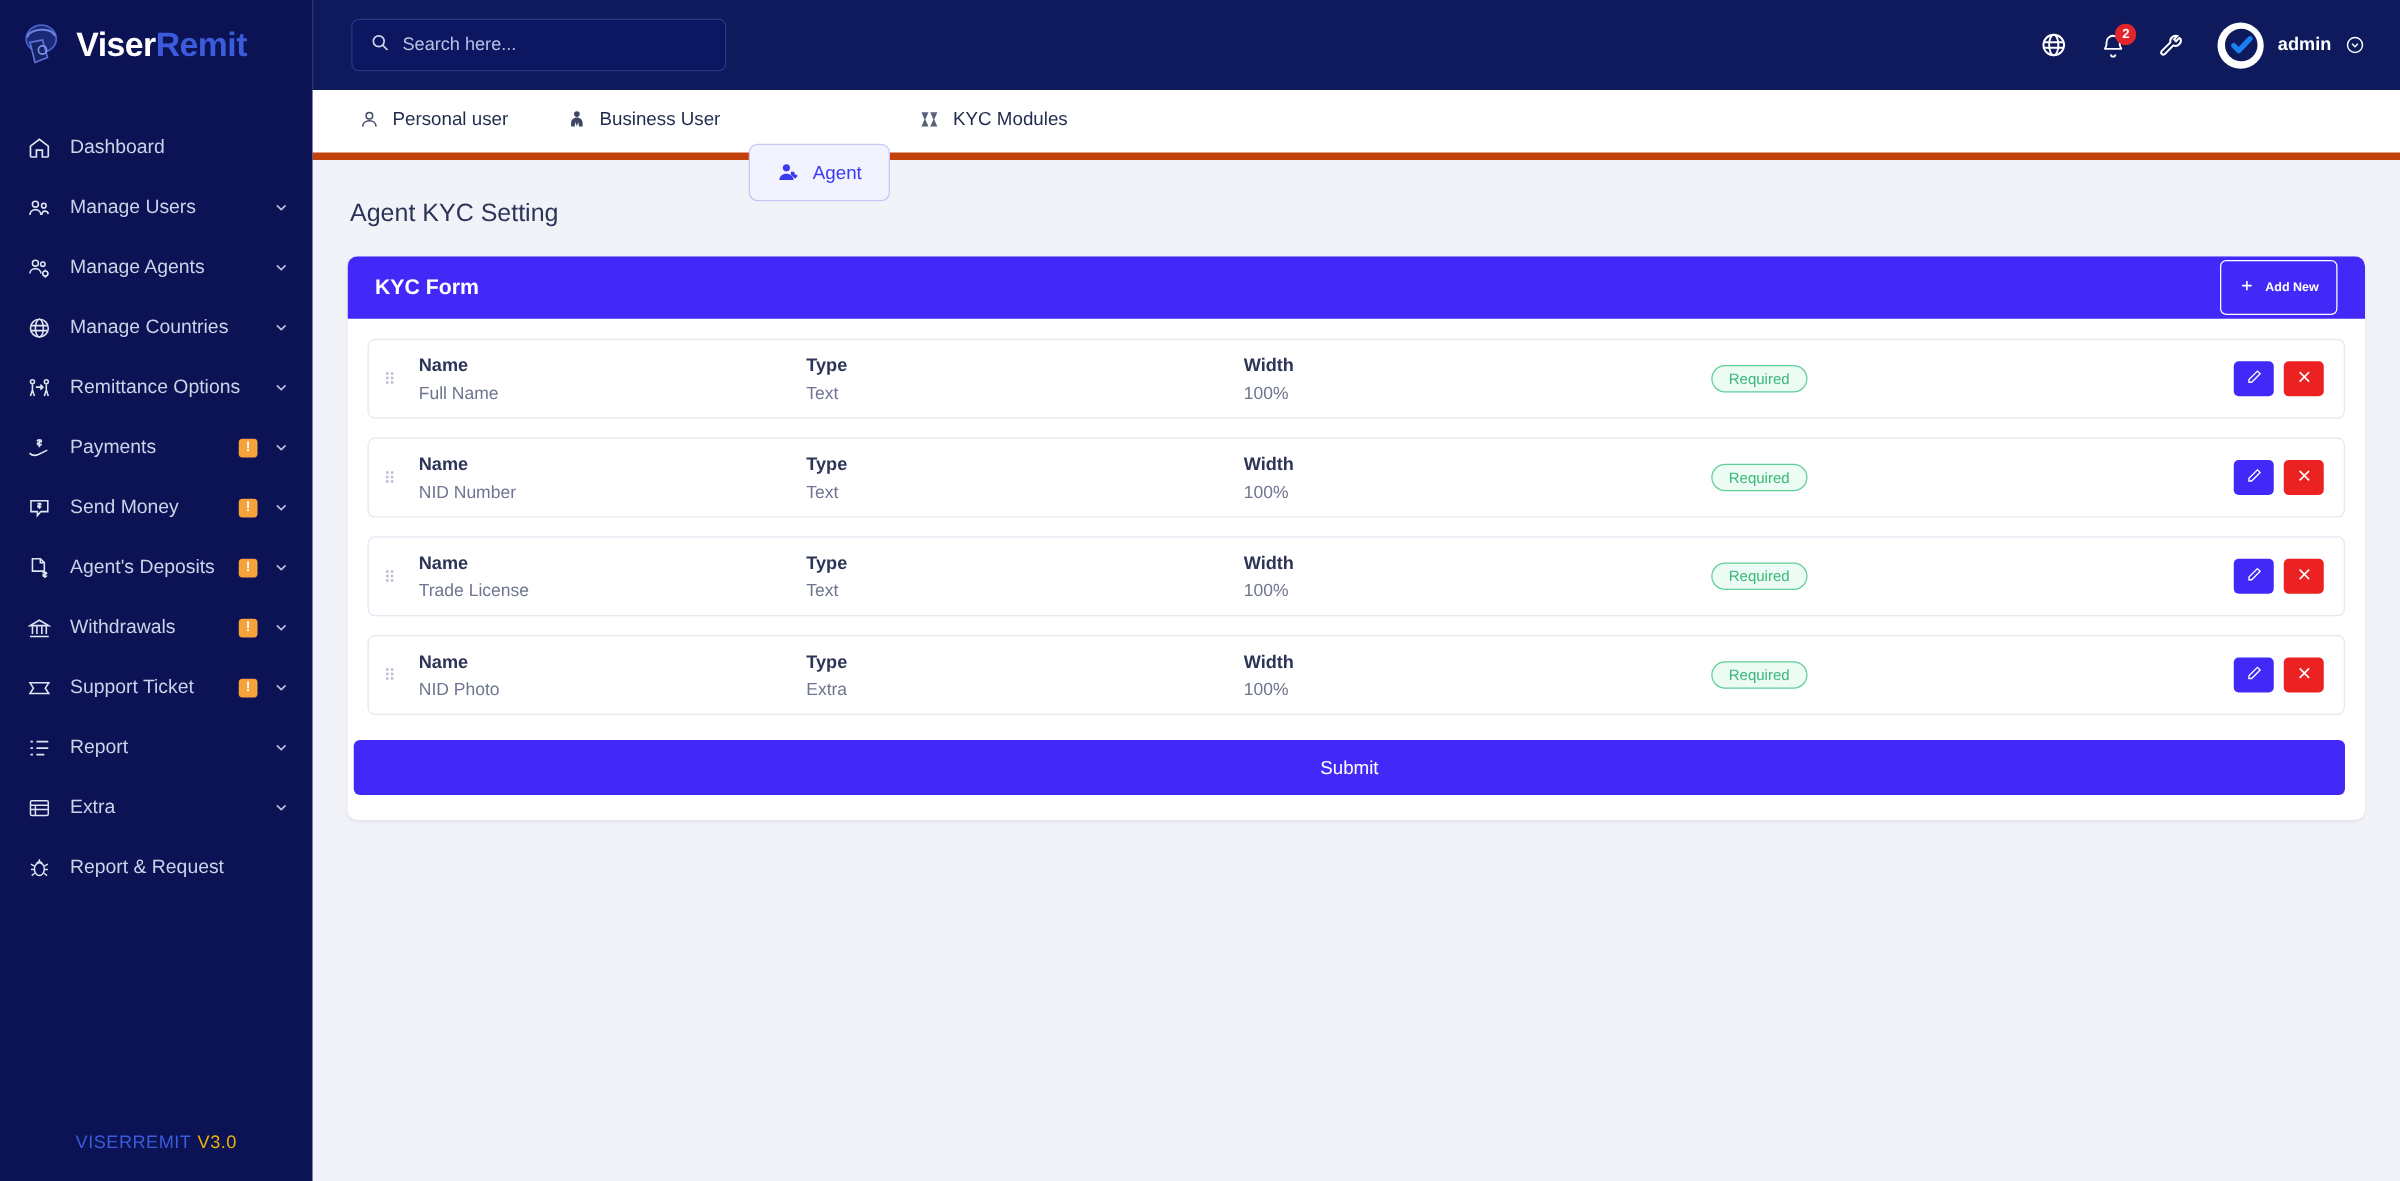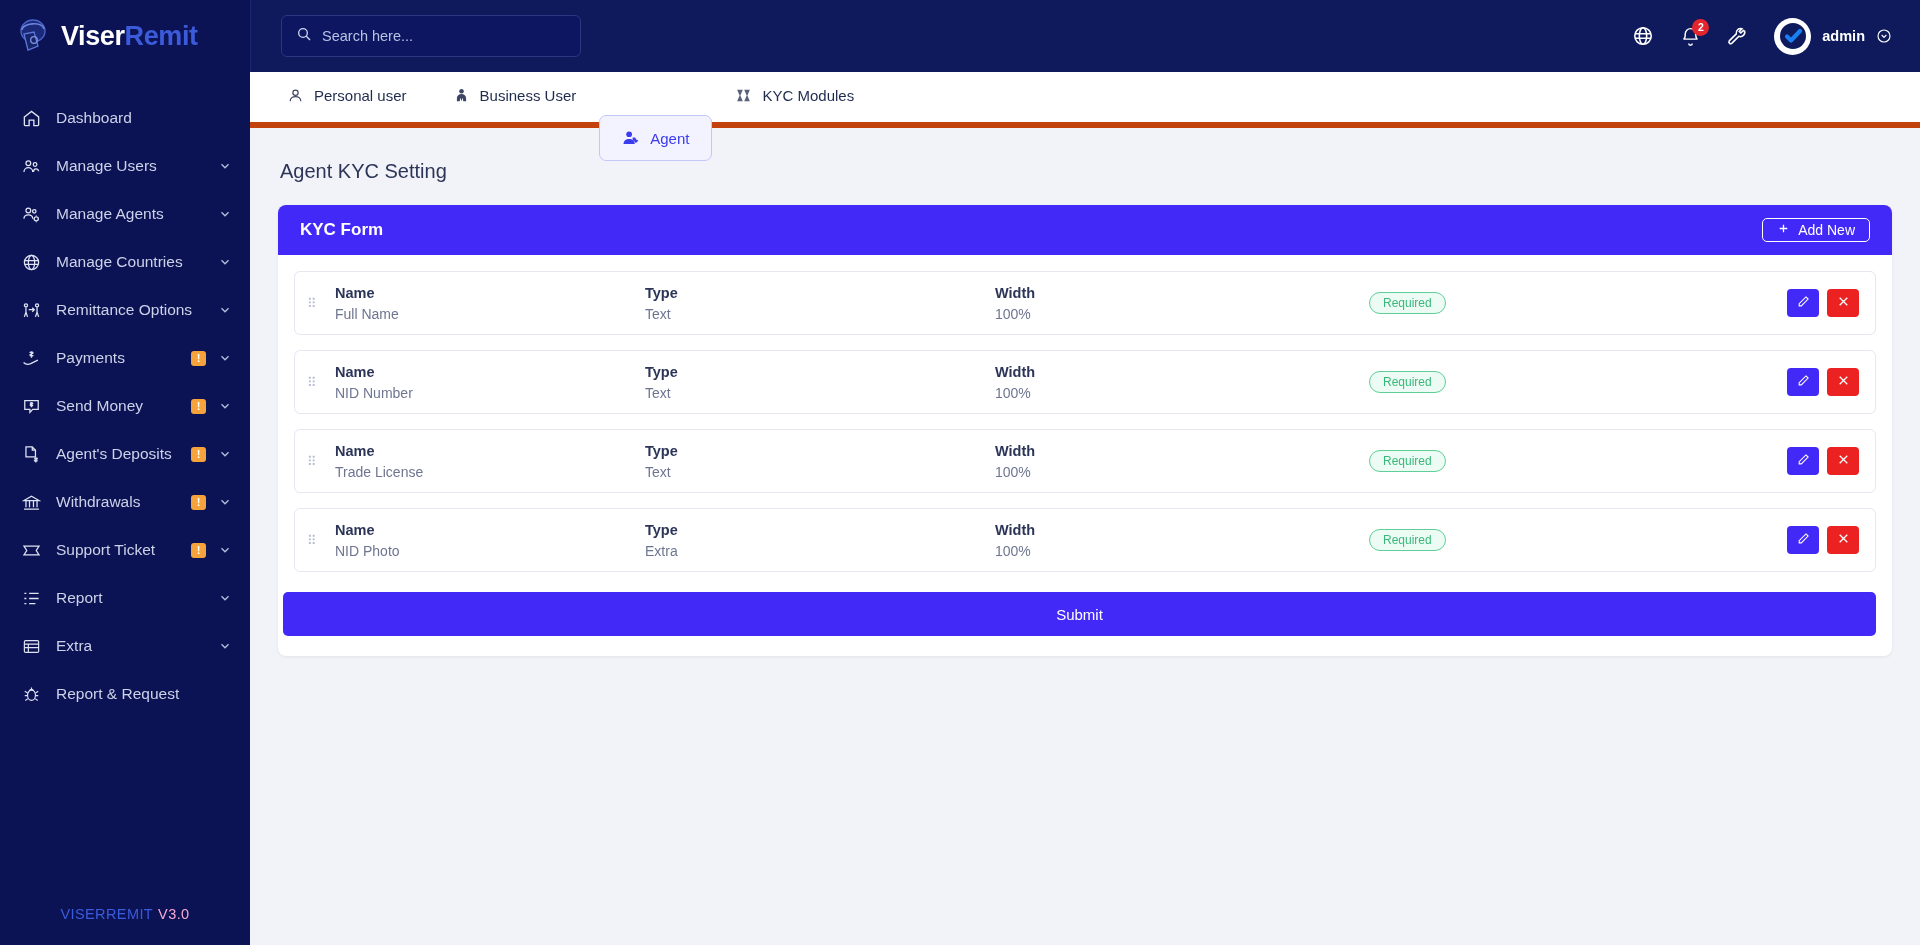--- a/index.html
+++ b/index.html
@@ -45,21 +45,21 @@
     border-radius: 3px; margin-right: 12px;
   }
   .chev { color: #b9c1de; display: flex; align-items: center; }
 
   .sidebar-footer {
     position: absolute; bottom: 0; left: 0; width: 250px;
     height: 62px; display: flex; align-items: center; justify-content: center;
     font-size: 14.5px; letter-spacing: 0.4px;
   }
   .sidebar-footer .nm { color: #3b5bdb; }
-  .sidebar-footer .vs { color: #f9a8d4; margin-left: 5px; }
+  .sidebar-footer .vs { color: #eab308; margin-left: 5px; }
 
   
   .main { flex: 1; height: 945px; display: flex; flex-direction: column; }
 
   .topbar {
     height: 72px; background: #0f1a5c; display: flex; align-items: center;
     padding: 0 28px 0 30px; border-left: 1px solid #1b2570;
   }
   .search-box {
     width: 300px; height: 42px; border: 1px solid #2b3680; border-radius: 6px;
@@ -115,22 +115,22 @@
     overflow: hidden;
   }
   .card-head {
     background: #4329f7; height: 50px; display: flex; align-items: center;
     padding: 0 22px;
   }
   .card-title { color: #fff; font-size: 17px; font-weight: bold; }
   .add-new {
     margin-left: auto; display: flex; align-items: center; gap: 8px;
     border: 1px solid #ffffff; color: #ffffff; background: transparent;
-    border-radius: 5px; height: 24px; padding: 0 14px;
-    font-size: 14px; cursor: pointer; font-family: "Liberation Sans", sans-serif;
+    border-radius: 5px; height: 44px; padding: 0 14px;
+    font-size: 10px; cursor: pointer; font-family: "Liberation Sans", sans-serif; font-weight: bold;
   }
   .card-body { padding: 16px 16px 0 16px; }
 
   .kyc-row {
     border: 1px solid #e5e7f2; border-radius: 6px;
     height: 64px; display: flex; align-items: center;
     padding: 0 16px 0 12px; margin-bottom: 15px; background: #fff;
   }
   .drag-handle {
     width: 16px; color: #b7bdd2; font-size: 13px; letter-spacing: 1px;

